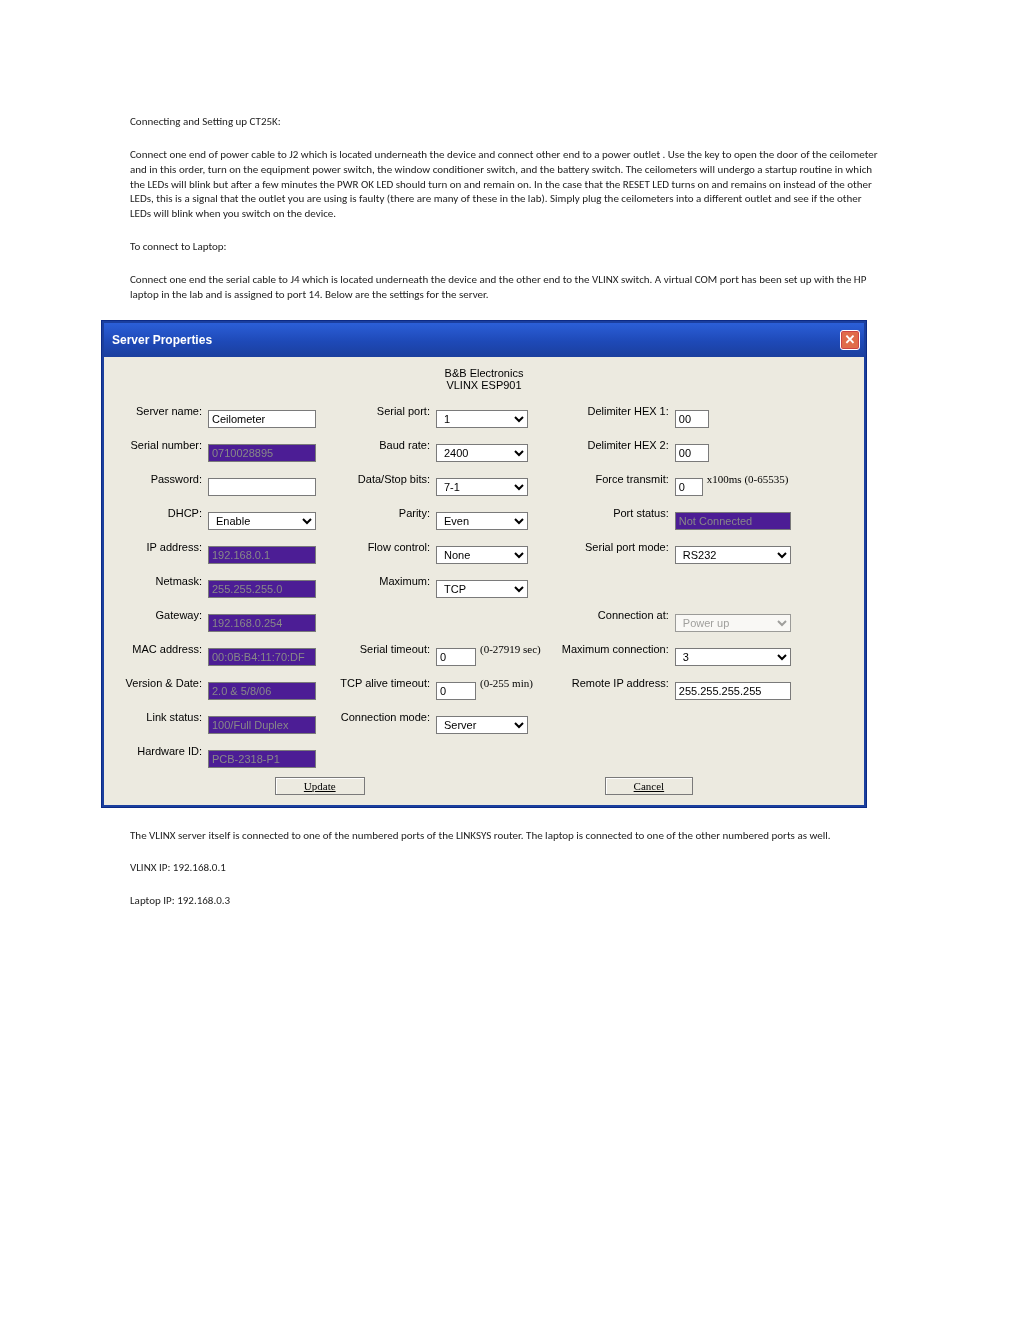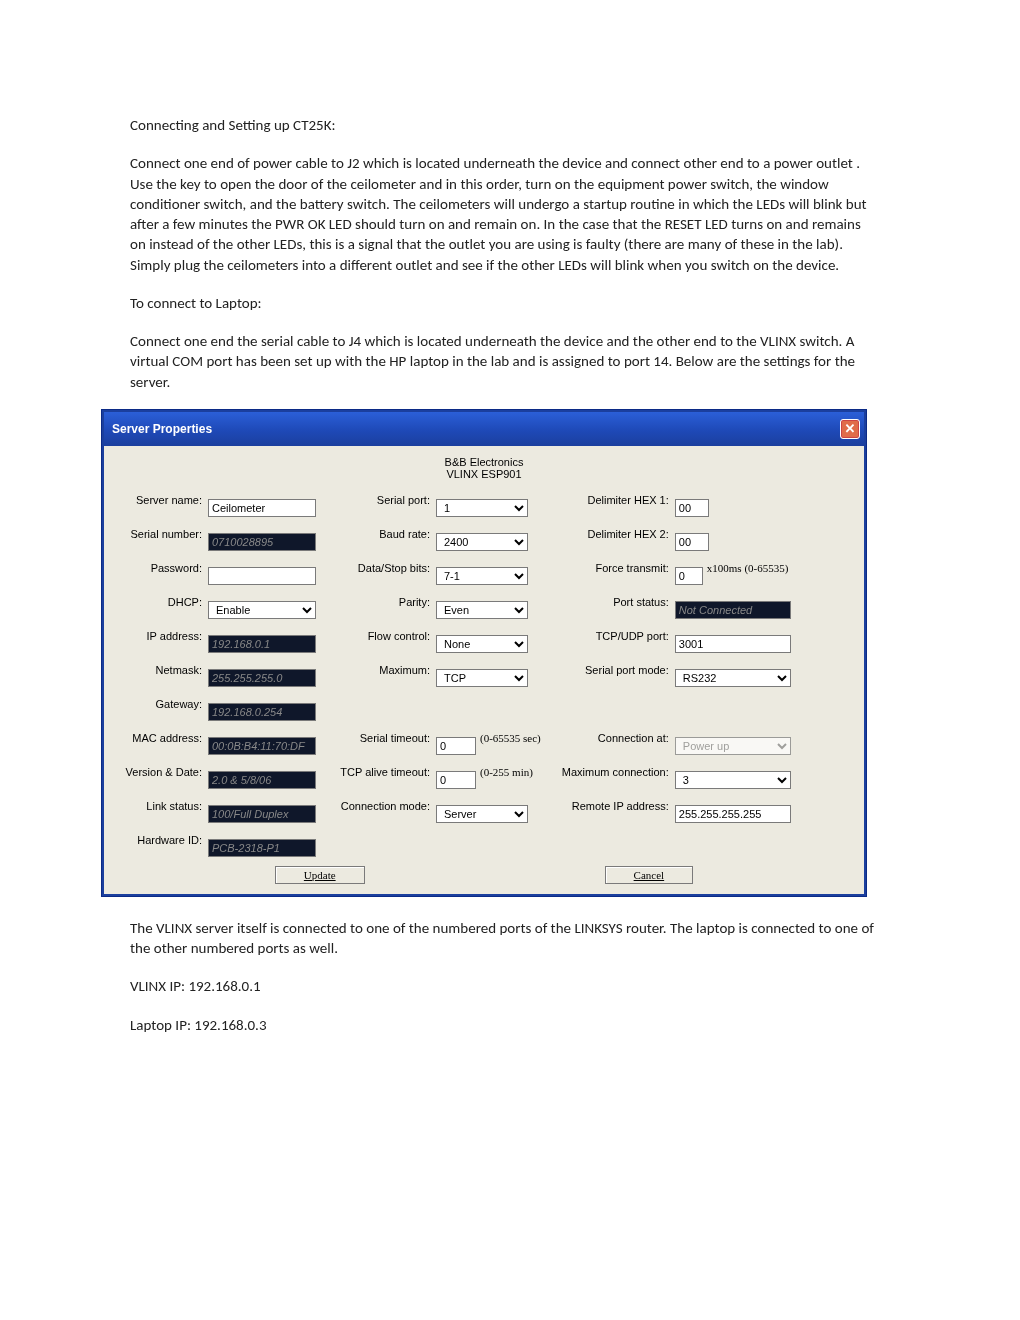--- a/index.html
+++ b/index.html
@@ -1,35 +1,35 @@
 <!DOCTYPE html>
 <html><head>
 <meta charset="utf-8">
 <style>
   html,body{margin:0;padding:0;background:#fff;font-family:Calibri,Arial,sans-serif;color:#222;}
   .page{width:1020px;min-height:1320px;position:relative;background:#fff;padding:115px 130px 0 130px;box-sizing:border-box;}
-  .p{font-size:15px;line-height:1.35;margin:0 11px 18px 0;}
+  .p{font-size:11px;line-height:1.35;margin:0 11px 18px 0;}
   .dialog{width:760px;margin:6px 0 22px -28px;border:2px solid #1b3f9e;box-shadow:0 0 0 1px #0b2a86;}
   .titlebar{height:34px;background:linear-gradient(to bottom,#2b5fd8 0%,#1e49b7 55%,#1b3f9e 100%);display:flex;align-items:center;justify-content:space-between;padding:0 4px 0 8px;}
   .titlebar-title{color:#fff;font:bold 12px Tahoma,Arial,sans-serif;}
   .closebtn{width:18px;height:18px;background:#e06c4a;border:1px solid #fff;border-radius:3px;display:flex;align-items:center;justify-content:center;color:#fff;font:bold 13px Arial;box-shadow:inset 0 0 0 1px #c44;}
   .body{background:#eceae0;padding:6px 8px 10px 8px;font:11px Tahoma,Arial,sans-serif;color:#000;}
   .banner{text-align:center;font:11px Tahoma,Arial,sans-serif;padding:4px 0 8px 0;}
   .cols{display:flex;gap:8px;}
   .col{display:flex;flex-direction:column;gap:10px;}
   .row{display:flex;align-items:center;height:24px;}
   .lbl{text-align:right;padding-right:6px;white-space:nowrap;}
   .c1l{width:90px;}
   .c1f{width:108px;}
   .c2l{width:106px;}
   .c2f{width:92px;}
   .c3l{width:120px;}
   .c3f{width:116px;}
   input.fld,select.sel{font:11px Tahoma,Arial,sans-serif;background:#fff;border:1px solid #7a7a7a;height:18px;box-sizing:border-box;padding:0 3px;margin-top:16px;}
-  input.fld[disabled]{background:#0f172a;color:#888;font-style:italic;}
+  input.fld[disabled]{background:#4c1d95;color:#888;}
   input.fld{width:100%;}
   select.sel{width:100%;}
   .hint{font:11px Tahoma;color:#000;padding-left:4px;white-space:nowrap;}
   .btnrow{display:flex;justify-content:center;gap:240px;margin-top:14px;}
   .btn{font:11px Tahoma;background:#eceae0;border:1px solid #7a7a7a;padding:2px 28px;box-shadow:1px 1px 0 #fff inset;text-decoration:underline;}
   .spacer{height:24px;}
 </style>
 </head>
 <body>
 
@@ -124,21 +124,21 @@
               <div class="c2f"><select class="sel"><option>None</option></select></div>
             </div>
           <div class="row">
               <div class="lbl c2l">Maximum:</div>
               <div class="c2f"><select class="sel"><option>TCP</option></select></div>
             </div>
           <div class="spacer"></div>
           <div class="row">
               <div class="lbl c2l">Serial timeout:</div>
               <div style="width:40px"><input class="fld" value="0" style=""></div>
-              <span class="hint">(0-65535 sec)</span>
+              <span class="hint">(0-27919 sec)</span>
             </div>
           <div class="row">
               <div class="lbl c2l">TCP alive timeout:</div>
               <div style="width:40px"><input class="fld" value="0" style=""></div>
               <span class="hint">(0-255 min)</span>
             </div>
           <div class="row">
               <div class="lbl c2l">Connection mode:</div>
               <div class="c2f"><select class="sel"><option>Server</option></select></div>
             </div>
@@ -154,24 +154,20 @@
               <div style="width:34px"><input class="fld" value="00" style=""></div>
             </div>
           <div class="row">
               <div class="lbl c3l">Force transmit:</div>
               <div style="width:28px"><input class="fld" value="0" style=""></div>
               <span class="hint">x100ms (0-65535)</span>
             </div>
           <div class="row">
               <div class="lbl c3l">Port status:</div>
               <div class="c3f"><input class="fld" disabled="" value="Not Connected" style=""></div>
-            </div>
-          <div class="row">
-              <div class="lbl c3l">TCP/UDP port:</div>
-              <div class="c3f"><input class="fld" value="3001" style=""></div>
             </div>
           <div class="row">
               <div class="lbl c3l">Serial port mode:</div>
               <div class="c3f"><select class="sel"><option>RS232</option></select></div>
             </div>
           <div class="spacer"></div>
           <div class="row">
               <div class="lbl c3l">Connection at:</div>
               <div class="c3f"><select class="sel" disabled=""><option>Power up</option></select></div>
             </div>

